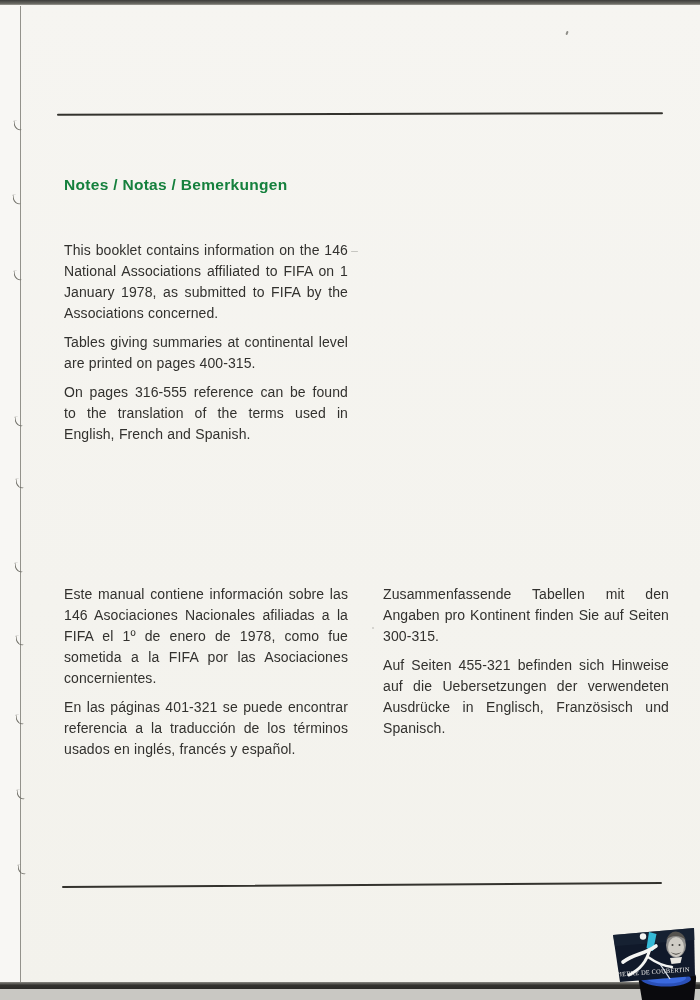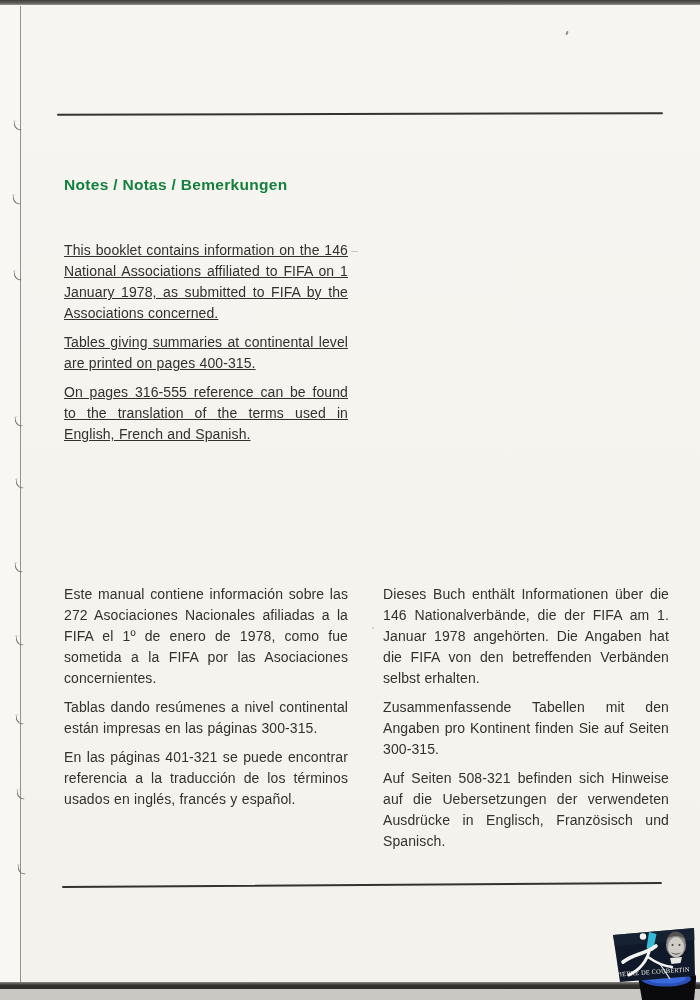--- a/index.html
+++ b/index.html
@@ -58,21 +58,21 @@
   .tblock p {
     margin: 0 0 8px 0;
     font-size: 14px; line-height: 21px;
     text-align: justify;
     word-spacing: 0.02em;
     letter-spacing: 0.1px;
     color: #32312e;
   }
   .col-left  { left: 64px;  width: 284px; }
   .col-right { left: 383px; width: 286px; }
-  .row-top    { top: 240px; text-decoration: underline; }
+  .row-top    { top: 240px; }
   .row-bottom { top: 584px; }
   
   .speck { position: absolute; background: #8f8e88; border-radius: 1px; }
   
   .logo { position: absolute; left: 604px; top: 922px; width: 96px; height: 78px; }
   .logo svg { display: block; }
 </style>
 </head>
 <body>
 
@@ -99,29 +99,27 @@
 <div class="tblock col-left row-top">
   <p>This booklet contains information on the 146 National Associations affiliated to FIFA on 1 January 1978, as submitted to FIFA by the Associations concerned.</p>
   <p>Tables giving summaries at continental level are printed on pages 400-315.</p>
   <p>On pages 316-555 reference can be found to the translation of the terms used in English, French and Spanish.</p>
 </div>
 
 <div class="tblock col-right row-top">
 </div>
 
 <div class="tblock col-left row-bottom">
-  <p>Este manual contiene información sobre las 272 Asociaciones Nacionales afiliadas a la FIFA el 1º de enero de 1978, como fue sometida a la FIFA por las Asocia­ciones concernientes.</p>
-  <p>Tablas dando resúmenes a nivel continen­tal están impresas en las páginas 300-315.</p>
+  <p>Este manual contiene información sobre las 146 Asociaciones Nacionales afiliadas a la FIFA el 1º de enero de 1978, como fue sometida a la FIFA por las Asocia­ciones concernientes.</p>
   <p>En las páginas 401-321 se puede en­contrar referencia a la traducción de los términos usados en inglés, francés y español.</p>
 </div>
 
 <div class="tblock col-right row-bottom">
-  <p>Dieses Buch enthält Informationen über die 146 Nationalverbände, die der FIFA am 1. Januar 1978 angehörten. Die An­gaben hat die FIFA von den betreffenden Verbänden selbst erhalten.</p>
   <p>Zusammenfassende Tabellen mit den Angaben pro Kontinent finden Sie auf Seiten 300-315.</p>
-  <p>Auf Seiten 508-321 befinden sich Hin­weise auf die Uebersetzungen der verwen­deten Ausdrücke in Englisch, Französisch und Spanisch.</p>
+  <p>Auf Seiten 455-321 befinden sich Hin­weise auf die Uebersetzungen der verwen­deten Ausdrücke in Englisch, Französisch und Spanisch.</p>
 </div>
 
 <div class="speck" style="left:566px; top:31px; width:2px; height:4px; transform:rotate(20deg);"></div>
 <div class="speck" style="left:351px; top:251px; width:7px; height:1px; opacity:.45;"></div>
 <div class="speck" style="left:372px; top:627px; width:2px; height:2px; opacity:.4;"></div>
 
 <div class="scan-bottom-bar"></div>
 <div class="scan-bottom-strip"></div>
 
 <div class="logo">

